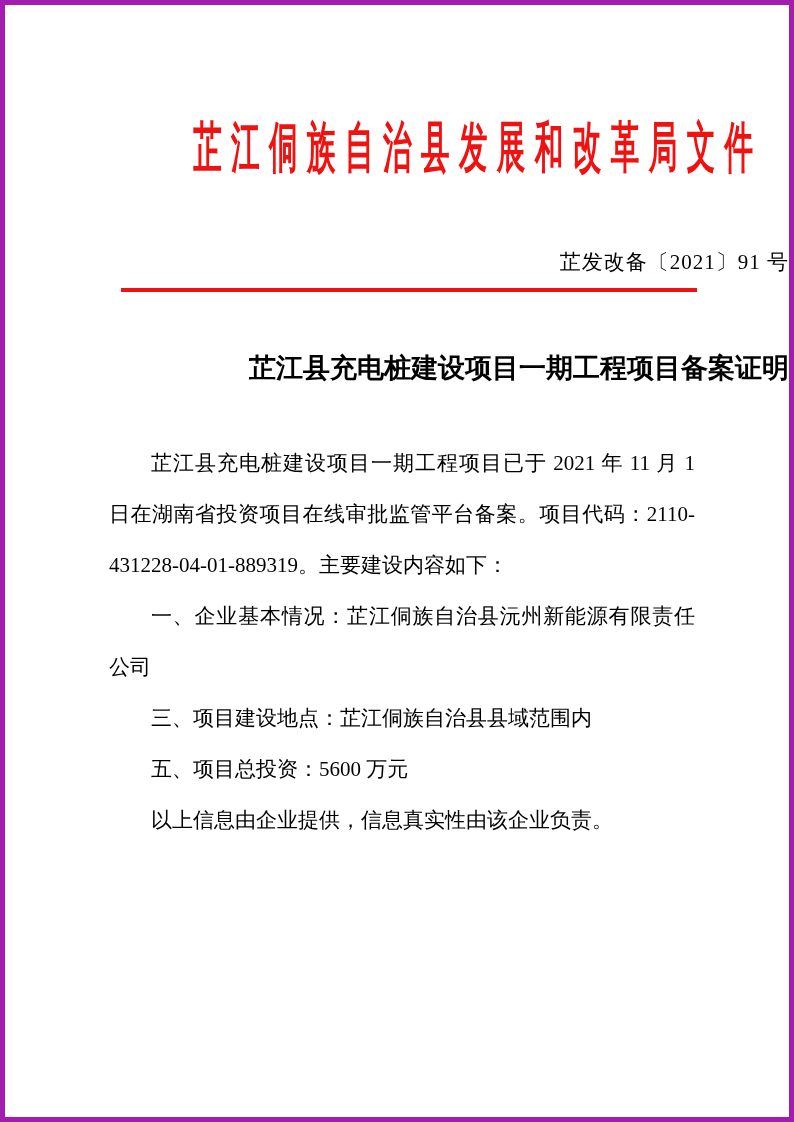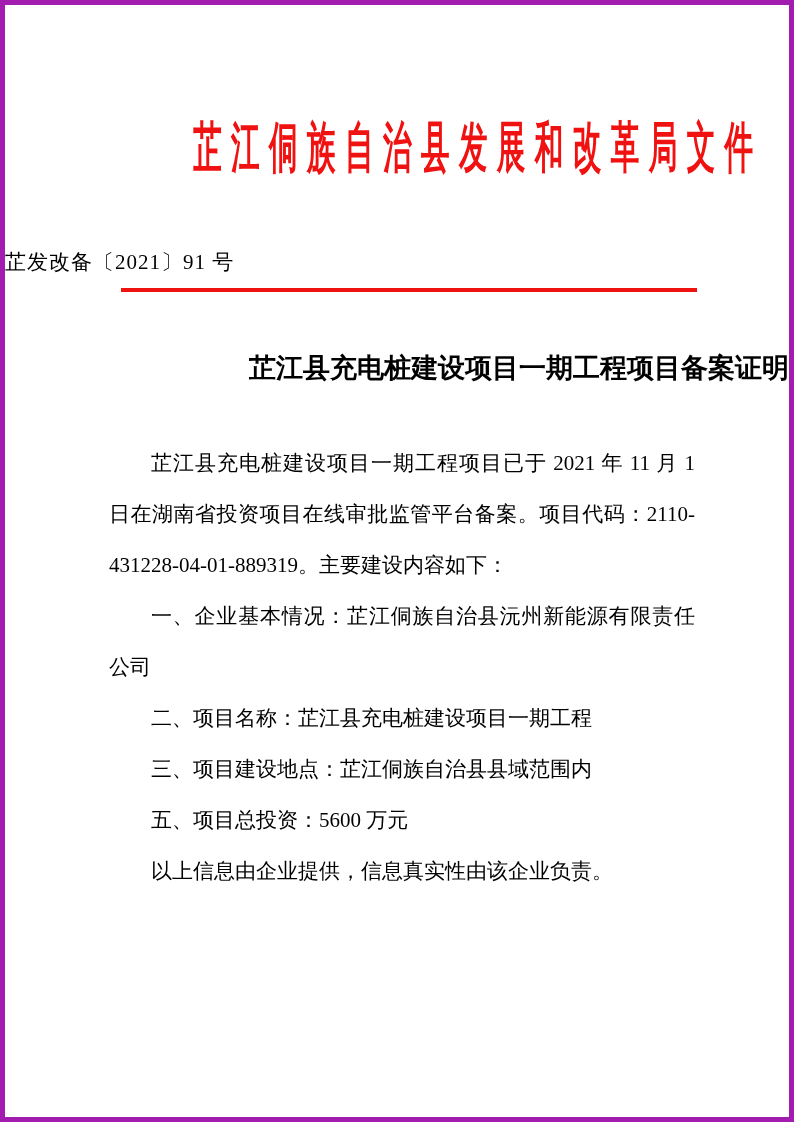--- a/index.html
+++ b/index.html
@@ -25,21 +25,21 @@
     color:#f01111;
     font-size:55px;
     letter-spacing:18px;
     transform:scaleX(0.52);
     transform-origin:50% 50%;
   }
   .doc-number{
     margin-top:62px;
     height:30px;
     line-height:30px;
-    text-align:left;
+    text-align:right;
     font-size:21px;
     letter-spacing:1px;
   }
   .red-rule{
     margin-top:11px;
     margin-left:116px;
     width:576px;
     height:4px;
     background:#f01111;
   }
@@ -75,19 +75,18 @@
 
   <div class="doc-number">芷发改备〔2021〕91 号</div>
 
   <div class="red-rule"></div>
 
   <h1 class="doc-title">芷江县充电桩建设项目一期工程项目备案证明</h1>
 
   <div class="body-text">
     <p>芷江县充电桩建设项目一期工程项目已于 2021 年 11 月 1 日在湖南省投资项目在线审批监管平台备案。项目代码：2110-431228-04-01-889319。主要建设内容如下：</p>
     <p>一、企业基本情况：芷江侗族自治县沅州新能源有限责任公司</p>
-    <p>二、项目名称：芷江县充电桩建设项目一期工程</p>
     <p>三、项目建设地点：芷江侗族自治县县域范围内</p>
     <p>五、项目总投资：5600 万元</p>
     <p>以上信息由企业提供，信息真实性由该企业负责。</p>
   </div>
 
 </div>
 
 </body></html>

